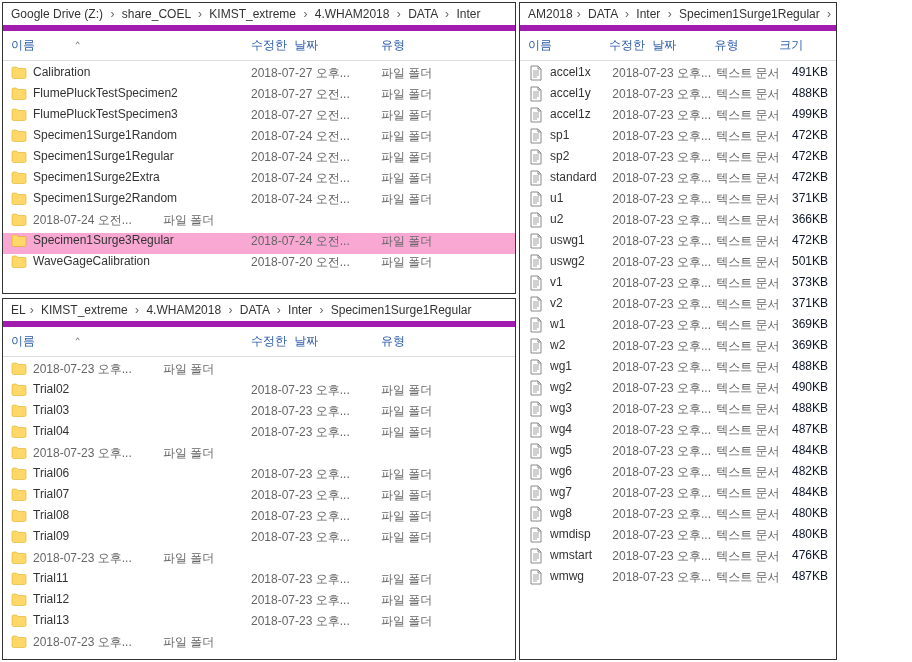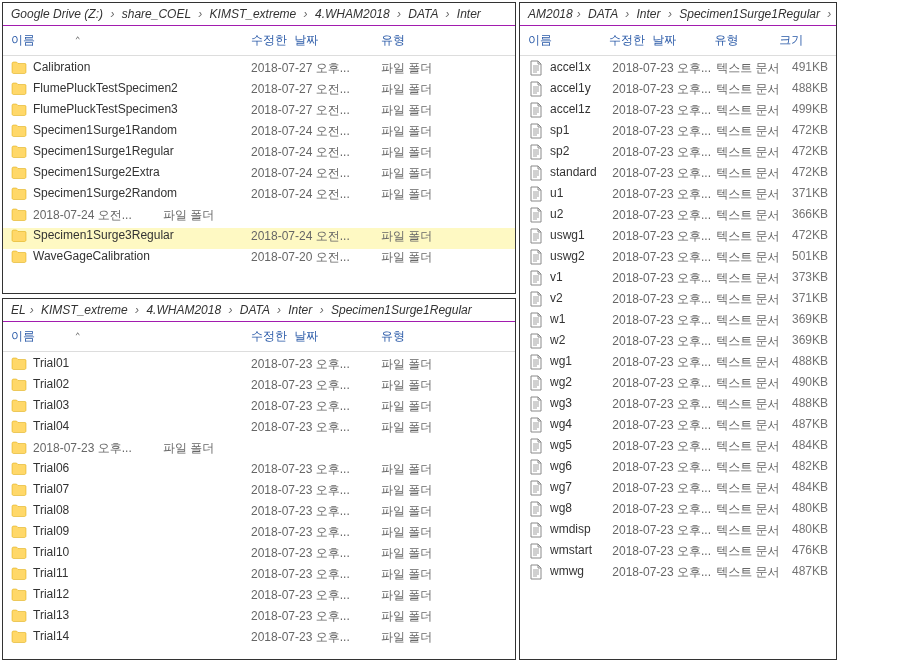--- a/index.html
+++ b/index.html
@@ -21,22 +21,21 @@
   .panel1 { left: 2px; top: 2px; width: 514px; height: 292px; }
   .panel2 { left: 2px; top: 298px; width: 514px; height: 362px; }
   .panel3 { left: 519px; top: 2px; width: 318px; height: 658px; }
 
   .breadcrumb {
     padding: 4px 8px;
     font-size: 12px;
     white-space: nowrap;
     overflow: hidden;
     color: #333;
-    border-bottom: 1px solid #a21caf;
-    font-style: italic;
+    border-bottom: 6px solid #a21caf;
   }
   .breadcrumb .bc-item { cursor: default; }
   .breadcrumb .sep { color: #666; padding: 0 4px; }
 
   .header-row {
     display: flex;
     padding: 6px 8px 6px 8px;
     font-size: 12px;
     color: #2a5aa8;
     border-bottom: 1px solid #ddd;
@@ -57,32 +56,32 @@
   .row {
     display: flex;
     align-items: flex-start;
     height: 21px;
     padding: 0 8px;
     font-size: 12px;
     color: #333;
     white-space: nowrap;
   }
   .row.selected {
-    background: #fef9c3;
+    background: #f9a8d4;
   }
   .icon {
     width: 16px; height: 16px;
     margin-right: 6px;
     flex: 0 0 auto;
   }
   .folder-icon svg, .file-icon svg { display: block; }
   .namecell { overflow: hidden; text-overflow: ellipsis; }
   .datecell { color: #666; }
   .typecell { color: #666; }
-  .sizecell { color: #737373; text-align: right; }
+  .sizecell { color: #0f172a; text-align: right; }
 
   
   .panel1 .col-name, .panel2 .col-name { width: 240px; }
   .panel1 .col-date, .panel2 .col-date { width: 130px; }
   .panel1 .col-type, .panel2 .col-type { width: 100px; }
 
   .panel3 .col-name { width: 100px; }
   .panel3 .col-date { width: 130px; }
   .panel3 .col-type { width: 80px; }
   .panel3 .col-size { width: 60px; }
@@ -208,21 +207,20 @@
     <div class="hcol col-date">수정한 날짜</div>
     <div class="hcol col-type">유형</div>
   </div>
   <div class="rows" id="rows2">
       <div class="row">
         <span class="icon folder-icon">
           <svg width="16" height="16" viewBox="0 0 16 16">
             <path d="M1 3.5C1 2.7 1.7 2 2.5 2h3l1.5 1.5H14c.6 0 1 .4 1 1V12c0 .8-.7 1.5-1.5 1.5H2.5C1.7 13.5 1 12.8 1 12V3.5z" fill="#ffd869" stroke="#d9a400" stroke-width="0.5"></path>
           </svg>
         </span>
-        <span class="namecell col-name" style="width:218px">Trial01</span>
         <span class="datecell col-date">2018-07-23 오후...</span>
         <span class="typecell col-type">파일 폴더</span>
       </div>
       <div class="row">
         <span class="icon folder-icon">
           <svg width="16" height="16" viewBox="0 0 16 16">
             <path d="M1 3.5C1 2.7 1.7 2 2.5 2h3l1.5 1.5H14c.6 0 1 .4 1 1V12c0 .8-.7 1.5-1.5 1.5H2.5C1.7 13.5 1 12.8 1 12V3.5z" fill="#ffd869" stroke="#d9a400" stroke-width="0.5"></path>
           </svg>
         </span>
         <span class="namecell col-name" style="width:218px">Trial02</span>
@@ -297,21 +295,20 @@
         <span class="namecell col-name" style="width:218px">Trial09</span>
         <span class="datecell col-date">2018-07-23 오후...</span>
         <span class="typecell col-type">파일 폴더</span>
       </div>
       <div class="row">
         <span class="icon folder-icon">
           <svg width="16" height="16" viewBox="0 0 16 16">
             <path d="M1 3.5C1 2.7 1.7 2 2.5 2h3l1.5 1.5H14c.6 0 1 .4 1 1V12c0 .8-.7 1.5-1.5 1.5H2.5C1.7 13.5 1 12.8 1 12V3.5z" fill="#ffd869" stroke="#d9a400" stroke-width="0.5"></path>
           </svg>
         </span>
-        <span class="namecell col-name" style="width:218px">Trial10</span>
         <span class="datecell col-date">2018-07-23 오후...</span>
         <span class="typecell col-type">파일 폴더</span>
       </div>
       <div class="row">
         <span class="icon folder-icon">
           <svg width="16" height="16" viewBox="0 0 16 16">
             <path d="M1 3.5C1 2.7 1.7 2 2.5 2h3l1.5 1.5H14c.6 0 1 .4 1 1V12c0 .8-.7 1.5-1.5 1.5H2.5C1.7 13.5 1 12.8 1 12V3.5z" fill="#ffd869" stroke="#d9a400" stroke-width="0.5"></path>
           </svg>
         </span>
         <span class="namecell col-name" style="width:218px">Trial11</span>
@@ -337,21 +334,20 @@
         <span class="namecell col-name" style="width:218px">Trial13</span>
         <span class="datecell col-date">2018-07-23 오후...</span>
         <span class="typecell col-type">파일 폴더</span>
       </div>
       <div class="row">
         <span class="icon folder-icon">
           <svg width="16" height="16" viewBox="0 0 16 16">
             <path d="M1 3.5C1 2.7 1.7 2 2.5 2h3l1.5 1.5H14c.6 0 1 .4 1 1V12c0 .8-.7 1.5-1.5 1.5H2.5C1.7 13.5 1 12.8 1 12V3.5z" fill="#ffd869" stroke="#d9a400" stroke-width="0.5"></path>
           </svg>
         </span>
-        <span class="namecell col-name" style="width:218px">Trial14</span>
         <span class="datecell col-date">2018-07-23 오후...</span>
         <span class="typecell col-type">파일 폴더</span>
       </div>
     </div>
 </div>
 
 <div class="panel panel3">
   <div class="breadcrumb" id="bc3"><span class="bc-item">AM2018</span><span class="sep">›</span> <span class="bc-item">DATA</span> <span class="sep">›</span> <span class="bc-item">Inter</span> <span class="sep">›</span> <span class="bc-item">Specimen1Surge1Regular</span> <span class="sep">›</span> <span class="bc-item">Trial02</span></div>
   <div class="header-row">
     <div class="hcol col-name"><span>이름</span></div>

